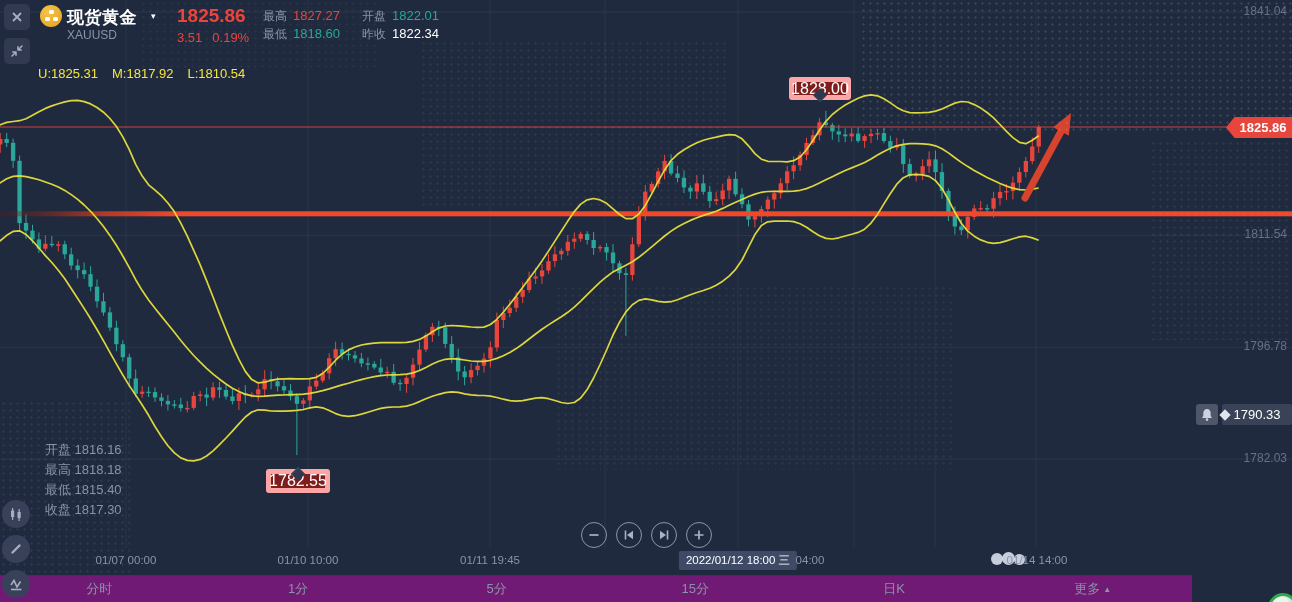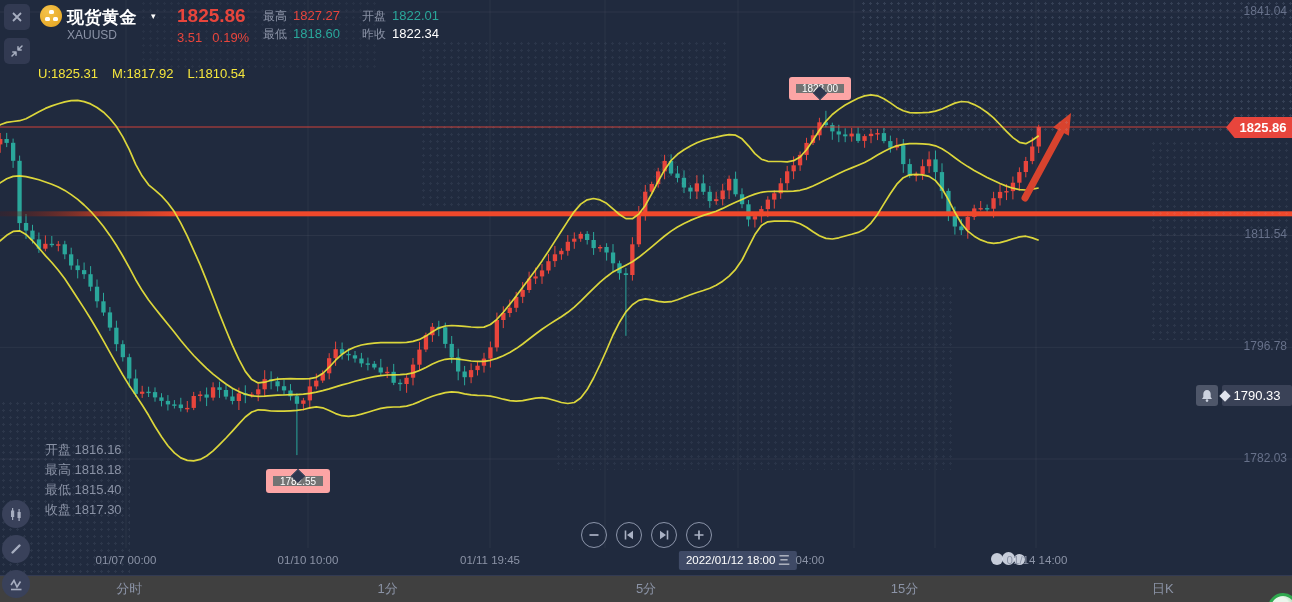--- a/index.html
+++ b/index.html
@@ -35,43 +35,43 @@
   .stat .lb{color:#8b93a6;margin-right:6px;}
   .stat .vl{font-size:13px;}
   .vl.red{color:#e8453c;} .vl.green{color:#2aa79b;} .vl.white{color:#fff;}
   #boll{position:absolute;left:38px;top:66px;font-size:13px;color:#f5e63d;}
   #boll span{margin-right:14px;}
   
   .tool-c{position:absolute;width:28px;height:28px;border-radius:50%;background:#39415a;display:flex;align-items:center;justify-content:center;z-index:40;cursor:pointer;}
   
   #ohlc{position:absolute;left:45px;top:440px;font-size:13px;color:#8a92a5;line-height:20px;z-index:20;}
   
-  .tip{position:absolute;background:#737373;border:7px solid #fca5a5;border-radius:3px;color:#fff;font-size:10px;display:flex;align-items:center;justify-content:center;z-index:25;}
+  .tip{position:absolute;background:#7f1d1d;border:5px solid #fca5a5;border-radius:3px;color:#fff;font-size:16px;display:flex;align-items:center;justify-content:center;z-index:25;}
   .tip:after{content:"";position:absolute;width:9px;height:9px;background:#2e374e;transform:rotate(45deg);left:50%;margin-left:-5px;}
   #tip-high{left:789px;top:77px;width:62px;height:23px;}
   #tip-high:after{bottom:-5px;border-right:1px solid #3c465f;border-bottom:1px solid #3c465f;}
   #tip-low{left:266px;top:469px;width:64px;height:24px;}
   #tip-low:after{top:-5px;border-left:1px solid #3c465f;border-top:1px solid #3c465f;}
   #price-tag{position:absolute;right:0;top:117px;width:66px;height:21px;background:#e8453c;color:#fff;font-size:13px;font-weight:bold;display:flex;align-items:center;justify-content:center;padding-left:8px;clip-path:polygon(0 50%,13% 0,100% 0,100% 100%,13% 100%);z-index:26;}
-  #alert{position:absolute;left:1196px;top:385px;z-index:25;display:flex;align-items:center;cursor:pointer;}
+  #alert{position:absolute;left:1196px;top:404px;z-index:25;display:flex;align-items:center;cursor:pointer;}
   #alert .bell-box{width:22px;height:21px;background:#4e5669;border-radius:3px;display:flex;align-items:center;justify-content:center;}
   #alert .notch{width:8px;height:8px;background:#dfe3ec;transform:rotate(45deg);margin-left:3px;margin-right:-7px;z-index:1;}
   #alert .av{width:70px;height:21px;background:#3a4257;border-radius:2px;color:#fff;font-size:13px;display:flex;align-items:center;justify-content:center;}
   
   .ylab{position:absolute;right:5px;font-size:12px;color:#67718a;z-index:5;}
   
   #navbtns{position:absolute;left:581px;top:522px;display:flex;gap:9px;z-index:30;}
   .nav-c{width:26px;height:26px;border-radius:50%;border:1.5px solid rgba(166,175,196,.8);display:flex;align-items:center;justify-content:center;cursor:pointer;}
   
   #xaxis{position:absolute;left:0;top:548px;width:1292px;height:27px;z-index:20;}
   .xlab{position:absolute;top:6px;transform:translateX(-50%);font-size:11.5px;color:#8b93a6;white-space:nowrap;}
   .xlab.hl{background:#3f4a66;color:#fff;padding:2px 7px;border-radius:2px;top:3px;}
   .cdot{position:absolute;border-radius:50%;background:rgba(222,228,240,.88);}
   
-  #toolbar{position:absolute;left:0;top:575px;width:1292px;height:27px;background:#404040;border-top:1px solid #323a52;display:flex;z-index:35;}
+  #toolbar{position:absolute;left:0;top:575px;width:1192px;height:27px;background:#701a75;border-top:1px solid #323a52;display:flex;z-index:35;}
   .tab{flex:1;display:flex;align-items:center;justify-content:center;font-size:13px;color:#8b93a6;cursor:pointer;margin:2px;border-radius:3px;}
   .tab.active{background:#414b69;color:#b9c0d4;}
   .tab .crt{font-size:8px;margin-left:3px;}
   #corner-logo{position:absolute;left:1268px;top:593px;width:30px;height:30px;border-radius:50%;background:radial-gradient(circle at 40% 40%,#eaf6ec 40%,#bfe5c6 60%);border:3px solid #2fa84e;z-index:50;cursor:pointer;}
 </style>
 </head>
 <body>
 
 <div id="app">
 
@@ -547,20 +547,21 @@
       <span class="xlab" style="left: 810px;">04:00</span>
       <span class="xlab" style="left: 1037px;">01/14 14:00</span>
     </div>
 
   <div id="toolbar">
       <div class="tab">分时</div>
       <div class="tab">1分</div>
       <div class="tab">5分</div>
       <div class="tab">15分</div>
       <div class="tab">日K</div>
+      <div class="tab">更多<span class="crt">▲</span></div>
     </div>
 
   <div id="corner-logo"></div>
 <span class="ylab" style="top: 4px;">1841.04</span>
     <span class="ylab" style="top: 227.485px; text-align: center;">1811.54</span>
     <span class="ylab" style="top: 339.303px;">1796.78</span>
     <span class="ylab" style="top: 451.045px;">1782.03</span>
   </div>
 
 </body></html>

